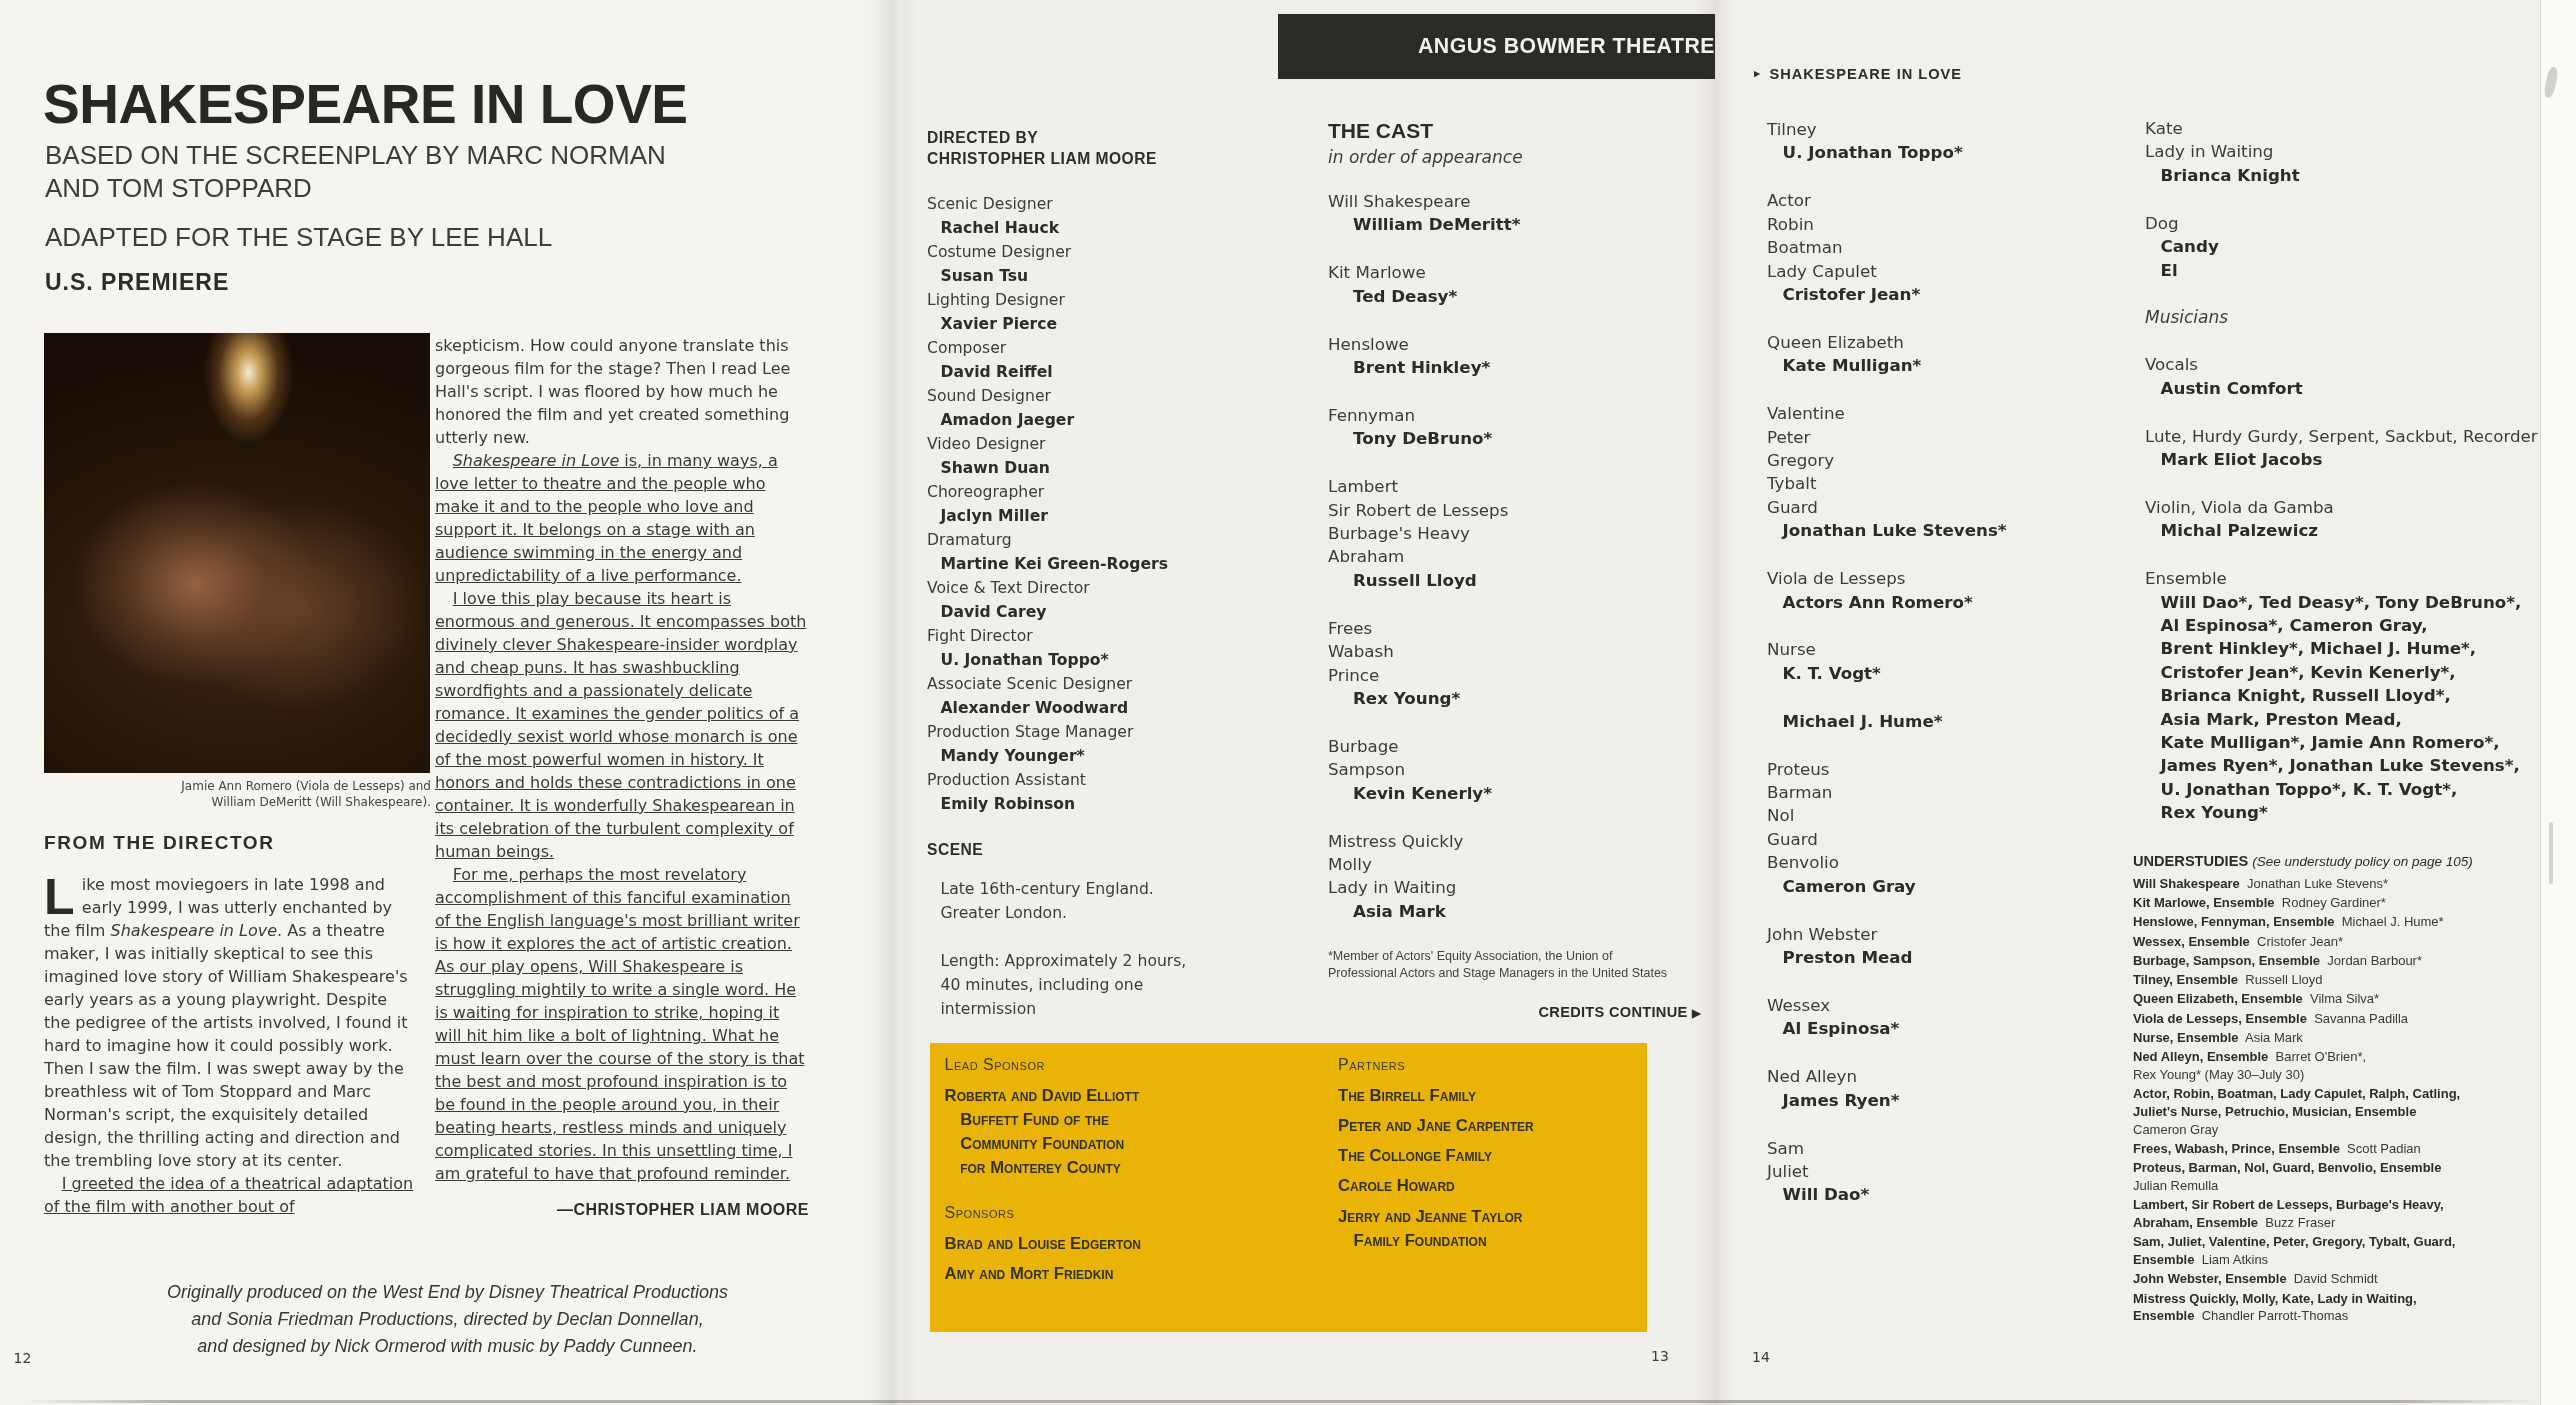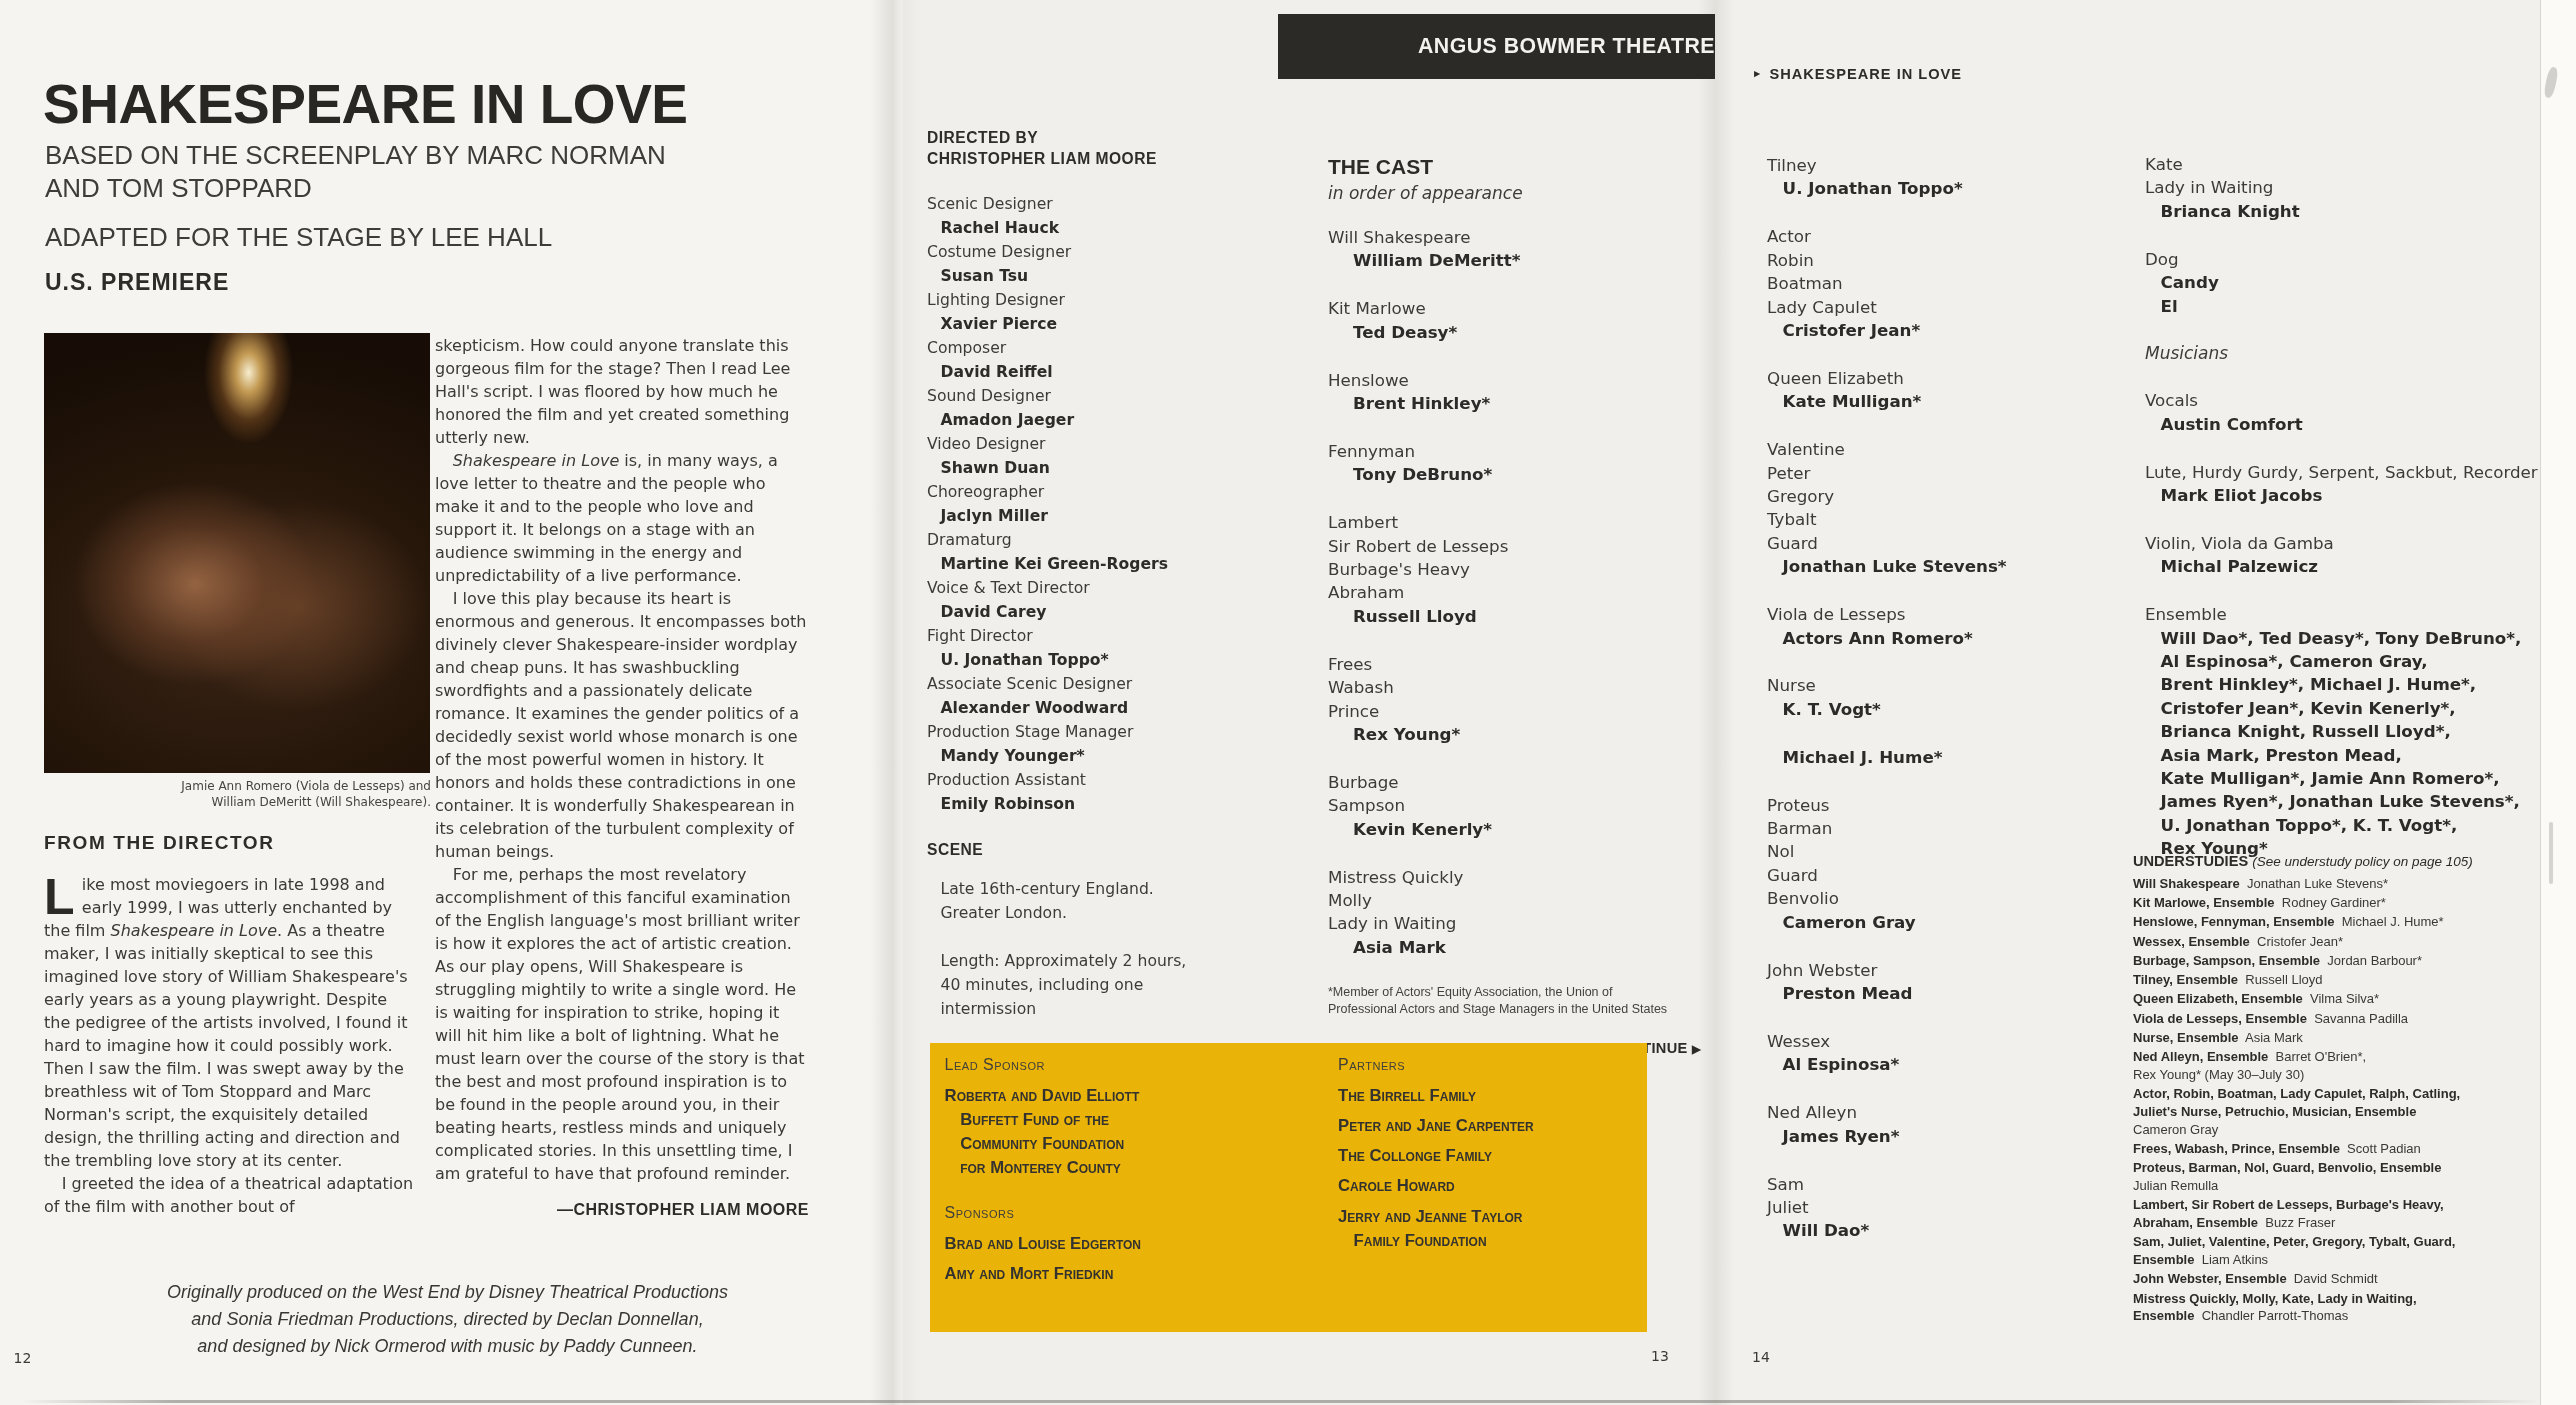--- a/index.html
+++ b/index.html
@@ -27,42 +27,42 @@
   .premiere{font:700 23px/1 "Liberation Sans",sans-serif;letter-spacing:1px;color:#2d2c29;}
   .photo{background:
     radial-gradient(ellipse 62px 99px at 53% 9%, rgba(255,246,214,.96) 0%, rgba(242,192,104,.78) 20%, rgba(152,96,42,.42) 48%, rgba(60,35,18,0) 72%),
     radial-gradient(ellipse 156px 130px at 39% 57%, rgba(170,114,76,.8) 0%, rgba(112,68,42,.55) 45%, rgba(40,22,12,0) 78%),
     radial-gradient(ellipse 172px 141px at 66% 62%, rgba(132,82,50,.6) 0%, rgba(40,22,12,0) 75%),
     radial-gradient(ellipse 396px 281px at 50% 66%, #3a2516 0%, #241509 60%, #170d06 100%),#140b06;}
   .caption{font:400 12px/15.6px "DejaVu Sans",sans-serif;color:#464542;text-align:right;white-space:pre-line;}
   .dir-head{font:700 19px/1 "Liberation Sans",sans-serif;letter-spacing:1.6px;color:#2e2d2a;}
   .note{font:400 16px/23px "DejaVu Sans",sans-serif;color:#3b3a37;}
   .note p{margin:0;}
-  .note p.ind{text-indent:17.7px;}
+  .note p.ind{text-indent:17.7px;text-decoration:underline;}
   .dropcap{float:left;font:700 50px/41px "Liberation Sans",sans-serif;color:#2b2a27;margin:4.2px 7.3px 0 0;}
   .rich-b{font-weight:700;}
   .rich-i{font-style:italic;}
   .sig{font:700 16px/21px "Liberation Sans",sans-serif;letter-spacing:0.5px;color:#2d2c29;text-align:right;margin-top:13.5px;}
   .produced{font:italic 400 18px/27px "Liberation Sans",sans-serif;color:#383734;text-align:center;white-space:pre-line;}
   .pagenum{font:400 14px/1 "DejaVu Sans",sans-serif;color:#3b3a37;}
 
   
   .banner{background:#2c2a27;color:#f3f2ef;font:700 21.3px/65px "Liberation Sans",sans-serif;
     letter-spacing:0.5px;padding-left:30px;box-sizing:border-box;}
   .sec-head{font:700 15.6px/21px "Liberation Sans",sans-serif;letter-spacing:0.5px;color:#2e2d2a;}
   .credits{font:400 15.6px/24px "DejaVu Sans",sans-serif;}
   .credit-item{margin:0;}
   .credit-role{}
   .credit-name{font-weight:700;color:#2d2c29;padding-left:13.5px;}
   .scene-block{padding-left:13.5px;white-space:pre-line;font:400 15.6px/24px "DejaVu Sans",sans-serif;}
   .mt44{margin-top:23px;} .mt46{margin-top:24px;} .mb6{margin-bottom:17px;} .mb44{margin-bottom:23px;}
 
   .cast-head{font:700 21px/1 "Liberation Sans",sans-serif;color:#2c2b28;}
   .cast-sub{font:italic 400 17px/1.1 "DejaVu Sans",sans-serif;margin-top:7.3px;}
-  .cast{font:400 16.7px/23.4px "DejaVu Sans",sans-serif;margin-top:36px;}
+  .cast{font:400 16.7px/23.4px "DejaVu Sans",sans-serif;}
   .cast-group{margin-bottom:24.5px;}
   .cast-roles{white-space:pre-line;}
   .cast-name{font-weight:700;color:#2c2b29;padding-left:25px;white-space:pre-line;}
   .cast--sm .cast-name{padding-left:15.6px;}
   .equity{font:400 12.5px/17px "Liberation Sans",sans-serif;color:#43423f;white-space:pre-line;margin-top:6.2px;}
   .continue{font:700 14.6px/1 "Liberation Sans",sans-serif;letter-spacing:0.3px;color:#2c2b28;text-align:right;margin-top:23px;}
   .continue .arrow{font-size:11.4px;}
 
   .sponsor-box{background:#eab308;}
   .sp-head{font:400 16px/1 "Liberation Sans",sans-serif;font-variant:small-caps;letter-spacing:0.5px;color:#3f3e3b;margin-bottom:11.4px;}

